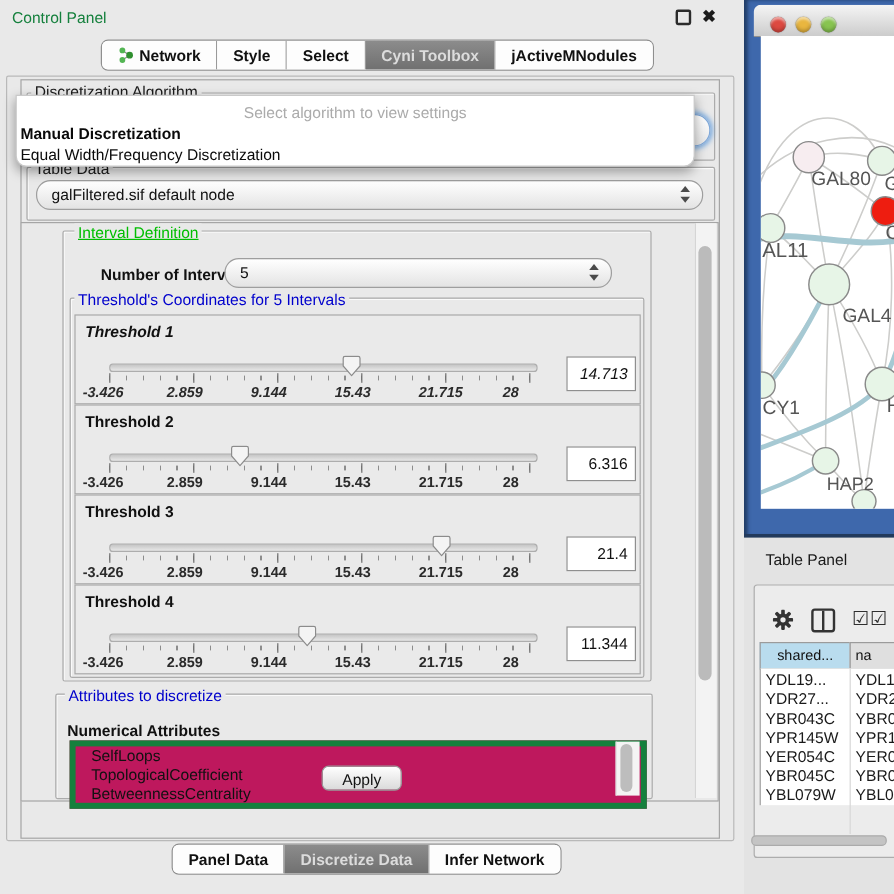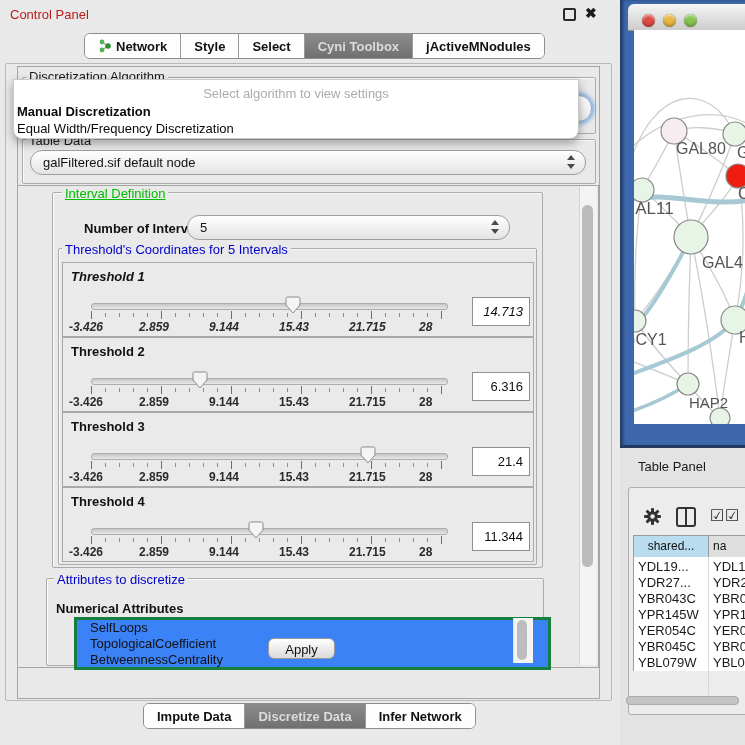--- a/index.html
+++ b/index.html
@@ -1,21 +1,21 @@
 <!DOCTYPE html>
 <html><head>
 <meta charset="utf-8">
 <style>
   html,body{margin:0;padding:0;}
   body{width:745px;height:745px;overflow:hidden;font-family:"Liberation Sans",sans-serif;background:#E9E9E9;}
   #app{position:absolute;left:0;top:0;width:745px;height:745px;overflow:hidden;background:#E9E9E9;}
   .abs{position:absolute;}
   
   #titlebar{left:0;top:0;width:620px;height:28px;background:#E9E9E9;}
-  #title{left:10px;top:7px;font-size:13px;color:#b91c1c;}
+  #title{left:10px;top:7px;font-size:13px;color:#15803d;}
   .winicon{top:8px;width:12px;height:12px;}
   #float-ic{left:563px;border:2px solid #2b2b2b;border-radius:2px;width:9px;height:9px;}
   #close-ic{left:585px;font-size:14px;font-weight:bold;color:#1b1b1b;top:6px;line-height:14px;}
   .segbar{display:flex;height:24px;border:1px solid #8F8F8F;border-radius:6px;overflow:hidden;background:#fff;}
   .seg{display:flex;align-items:center;gap:5px;padding:0 13px;font-size:13px;font-weight:bold;color:#111;background:#FDFDFD;border-right:1px solid #9A9A9A;white-space:nowrap;}
   .seg:last-child{border-right:none;}
   .seg.sel{background:linear-gradient(#8C8C8C,#707070);color:#DCDCDC;}
   #tabbar{left:84px;top:33px;}
   #footerbar{left:143px;top:703px;}
   
@@ -42,21 +42,21 @@
   
   .thr{position:absolute;left:62px;width:470px;height:73px;background:#EAEAEA;border:1px solid #A9A9A9;}
   .thr-lab{position:absolute;left:8px;top:6px;font-size:13px;font-weight:bold;color:#111;}
   .track{position:absolute;left:28px;top:40px;width:355px;height:5px;border:1px solid #ADADAD;border-radius:3px;background:linear-gradient(#C6C6C6,#E8E8E8);}
   .minors{position:absolute;left:28px;top:50px;width:352px;height:4px;background:repeating-linear-gradient(90deg,#8C8C8C 0 1px,transparent 1px 14px);}
   .major{position:absolute;top:48px;width:1px;height:8px;background:#6E6E6E;}
   .tickl{position:absolute;top:57px;width:44px;margin-left:-22px;text-align:left;font-size:12px;font-weight:bold;color:#2B2B2B;}
   .thumb{position:absolute;top:33px;margin-left:-8px;}
   .valbox{position:absolute;left:409px;top:34px;width:50px;height:27px;background:#FFF;border:1px solid #8F8F8F;font-size:13px;color:#111;text-align:right;padding-right:6px;line-height:27px;}
   
-  #attr-list{left:74px;top:617px;width:471px;height:47px;background:#3b82f6;border:3px solid #15803d;overflow:hidden;}
+  #attr-list{left:58px;top:617px;width:471px;height:47px;background:#be185d;border:5px solid #15803d;overflow:hidden;}
   .attr-item{height:16px;line-height:16px;font-size:13px;color:#111;padding-left:13px;white-space:nowrap;}
   #attr-sb{left:513px;top:618px;width:19px;height:45px;background:#F4F4F4;border-left:1px solid #E0E0E0;}
   #attr-thumb{left:517px;top:620px;width:10px;height:40px;border-radius:5px;background:#BDBDBD;}
   #apply-btn{left:268px;top:638px;width:67px;height:21px;border:1px solid #9A9A9A;border-radius:6px;background:linear-gradient(#FFF,#DADADA);font-size:13px;color:#111;text-align:center;line-height:20px;}
   
   #right-bg{left:620px;top:0;width:125px;height:745px;background:#E3E3E3;}
   #netframe{left:620px;top:0;width:125px;height:447px;background:#3E68AC;box-shadow:inset 3px 0 3px rgba(10,25,45,.55);}
   #nettitle{left:628px;top:4px;width:117px;height:26px;background:linear-gradient(#F5F5F5,#CCC);border-bottom:1px solid #8F8F8F;border-radius:6px 0 0 0;}
   .tl{position:absolute;top:10px;width:13px;height:13px;border-radius:50%;box-shadow:inset 0 -2px 3px rgba(0,0,0,.25),inset 0 2px 2px rgba(255,255,255,.55),0 0 1px rgba(0,0,0,.5);}
   #netcanvas{left:634px;top:30px;width:111px;height:394px;background:#FFF;overflow:hidden;}
@@ -247,21 +247,21 @@
       <div class="attr-item">TopologicalCoefficient</div>
       <div class="attr-item">BetweennessCentrality</div>
     </div>
   <div class="abs" id="attr-sb"></div>
   <div class="abs" id="attr-thumb"></div>
 
   <button class="abs" id="apply-btn">Apply</button>
 
   <div class="abs segbar" id="footerbar">
       <div class="seg">
-        <span>Impute Data</span>
+        <span>Panel Data</span>
       </div>
       <div class="seg sel">
         <span>Discretize Data</span>
       </div>
       <div class="seg">
         <span>Infer Network</span>
       </div>
     </div>
 
   <div class="abs" id="right-bg"></div>

